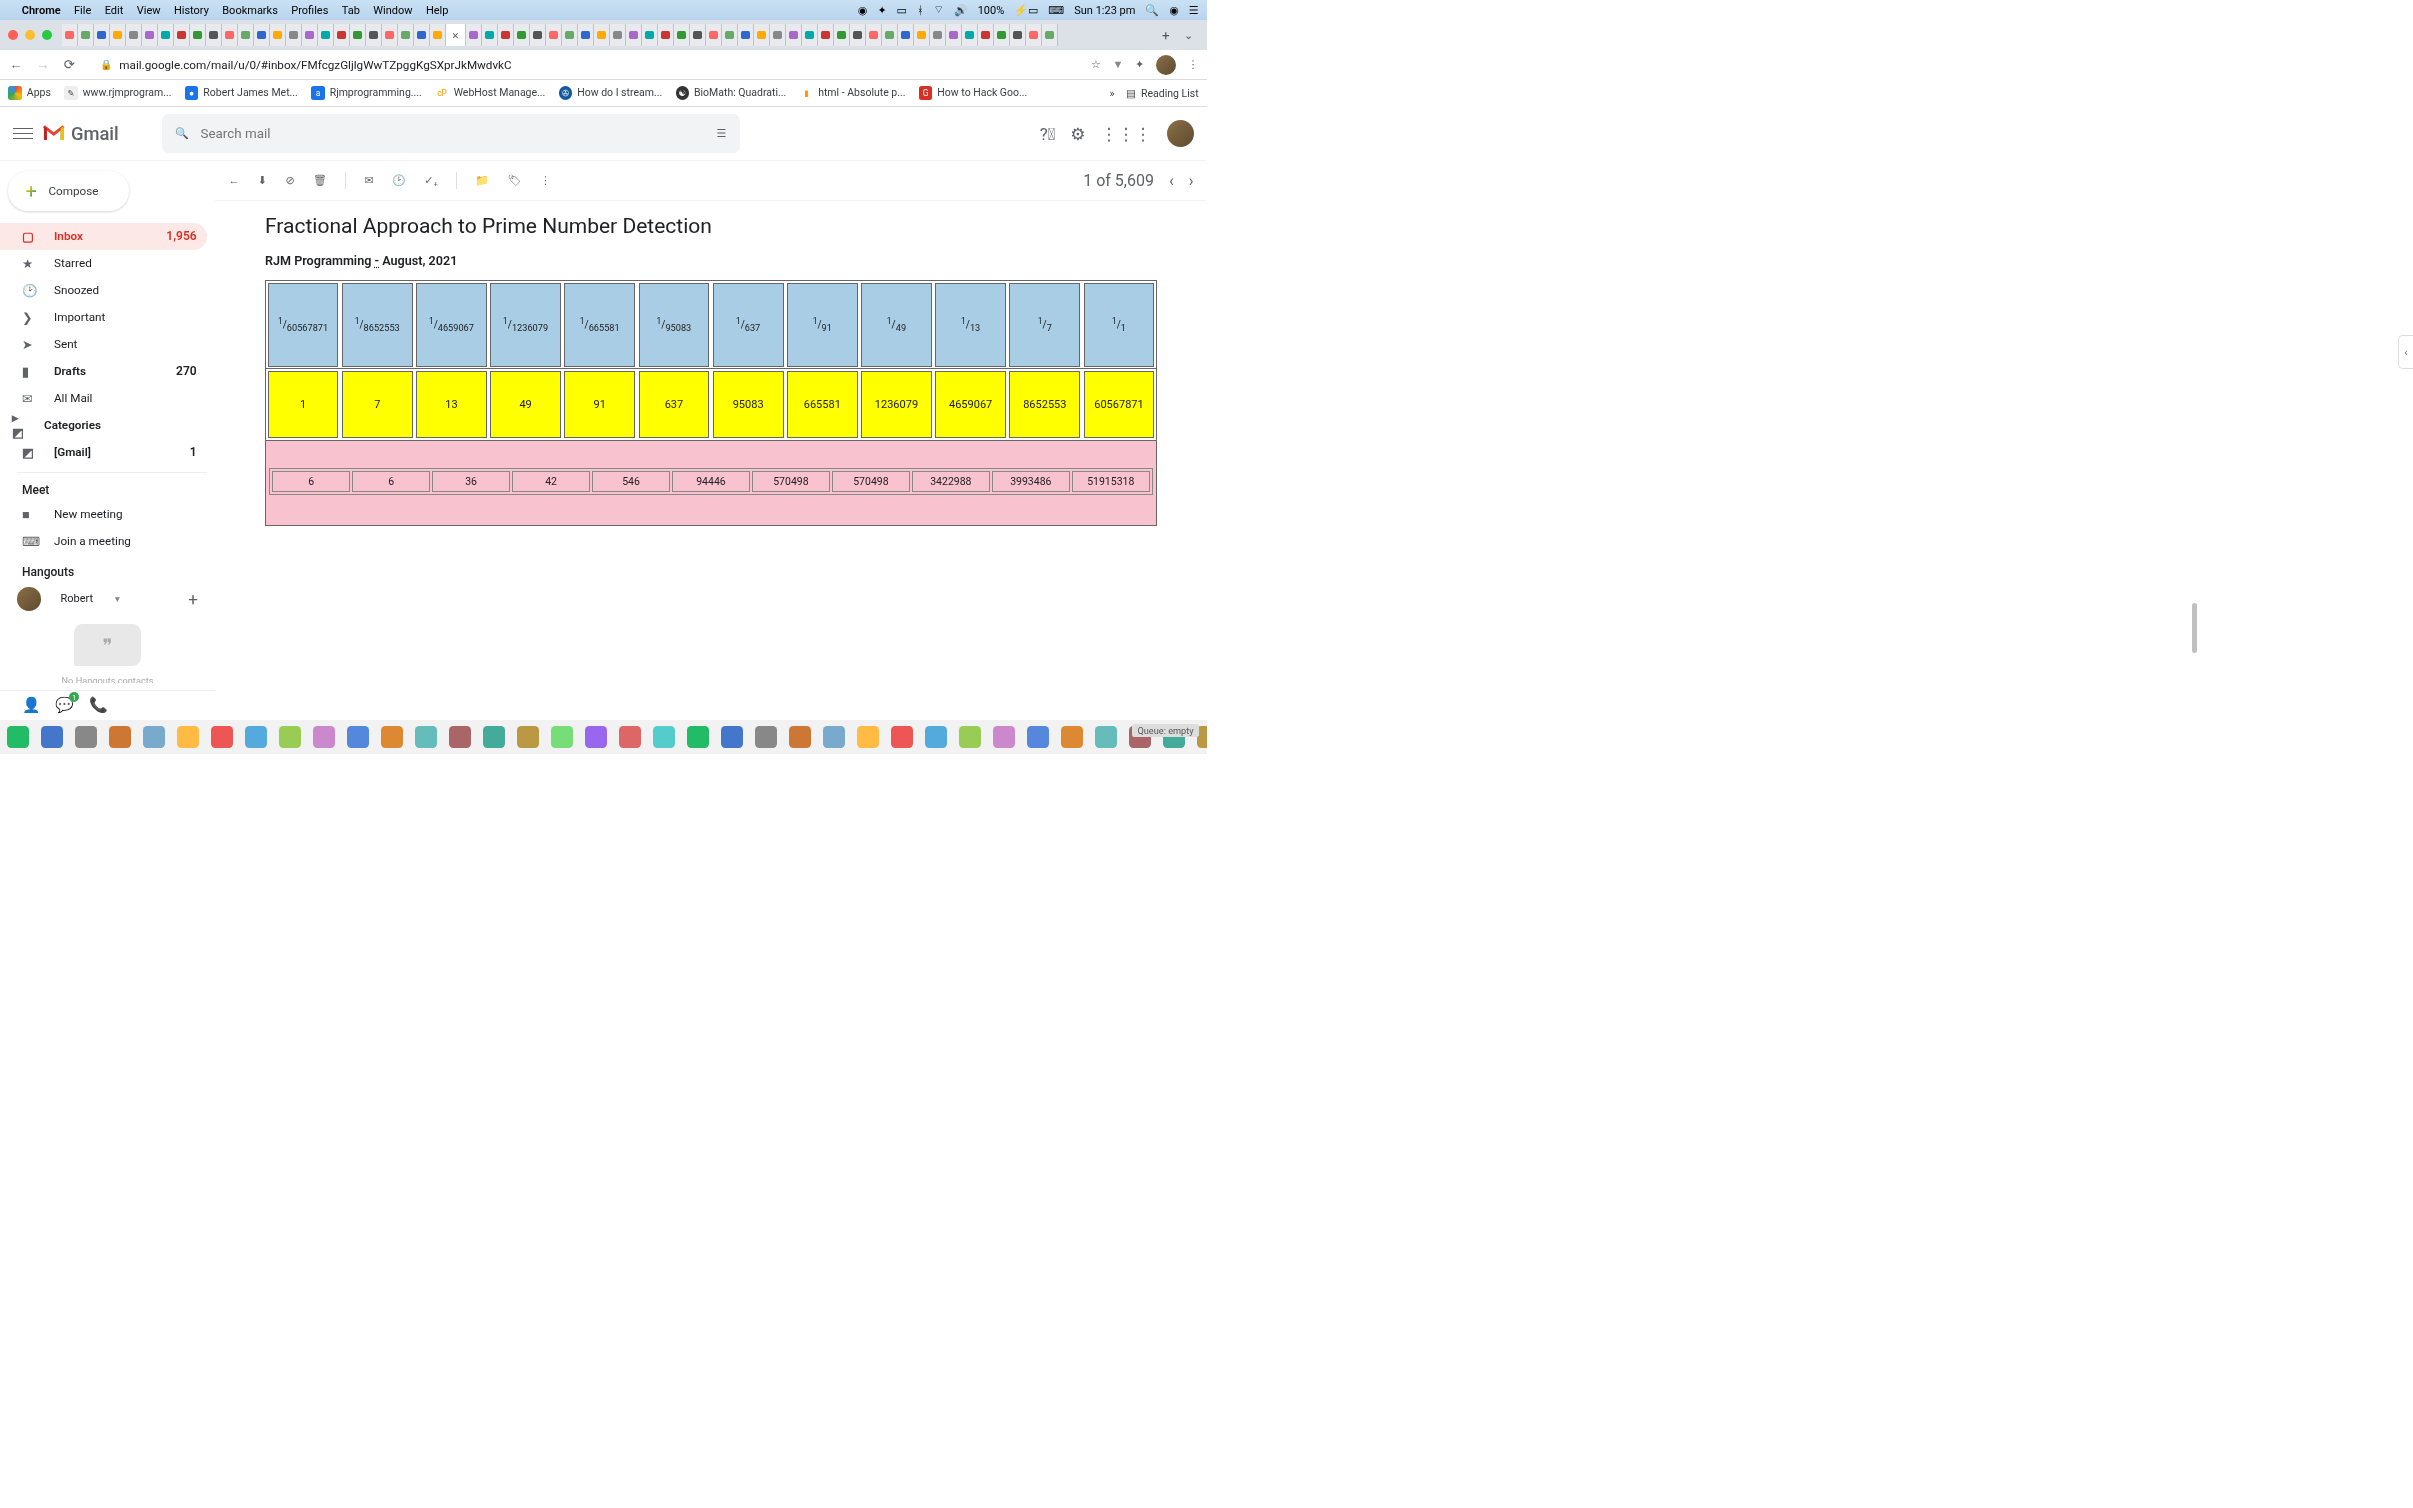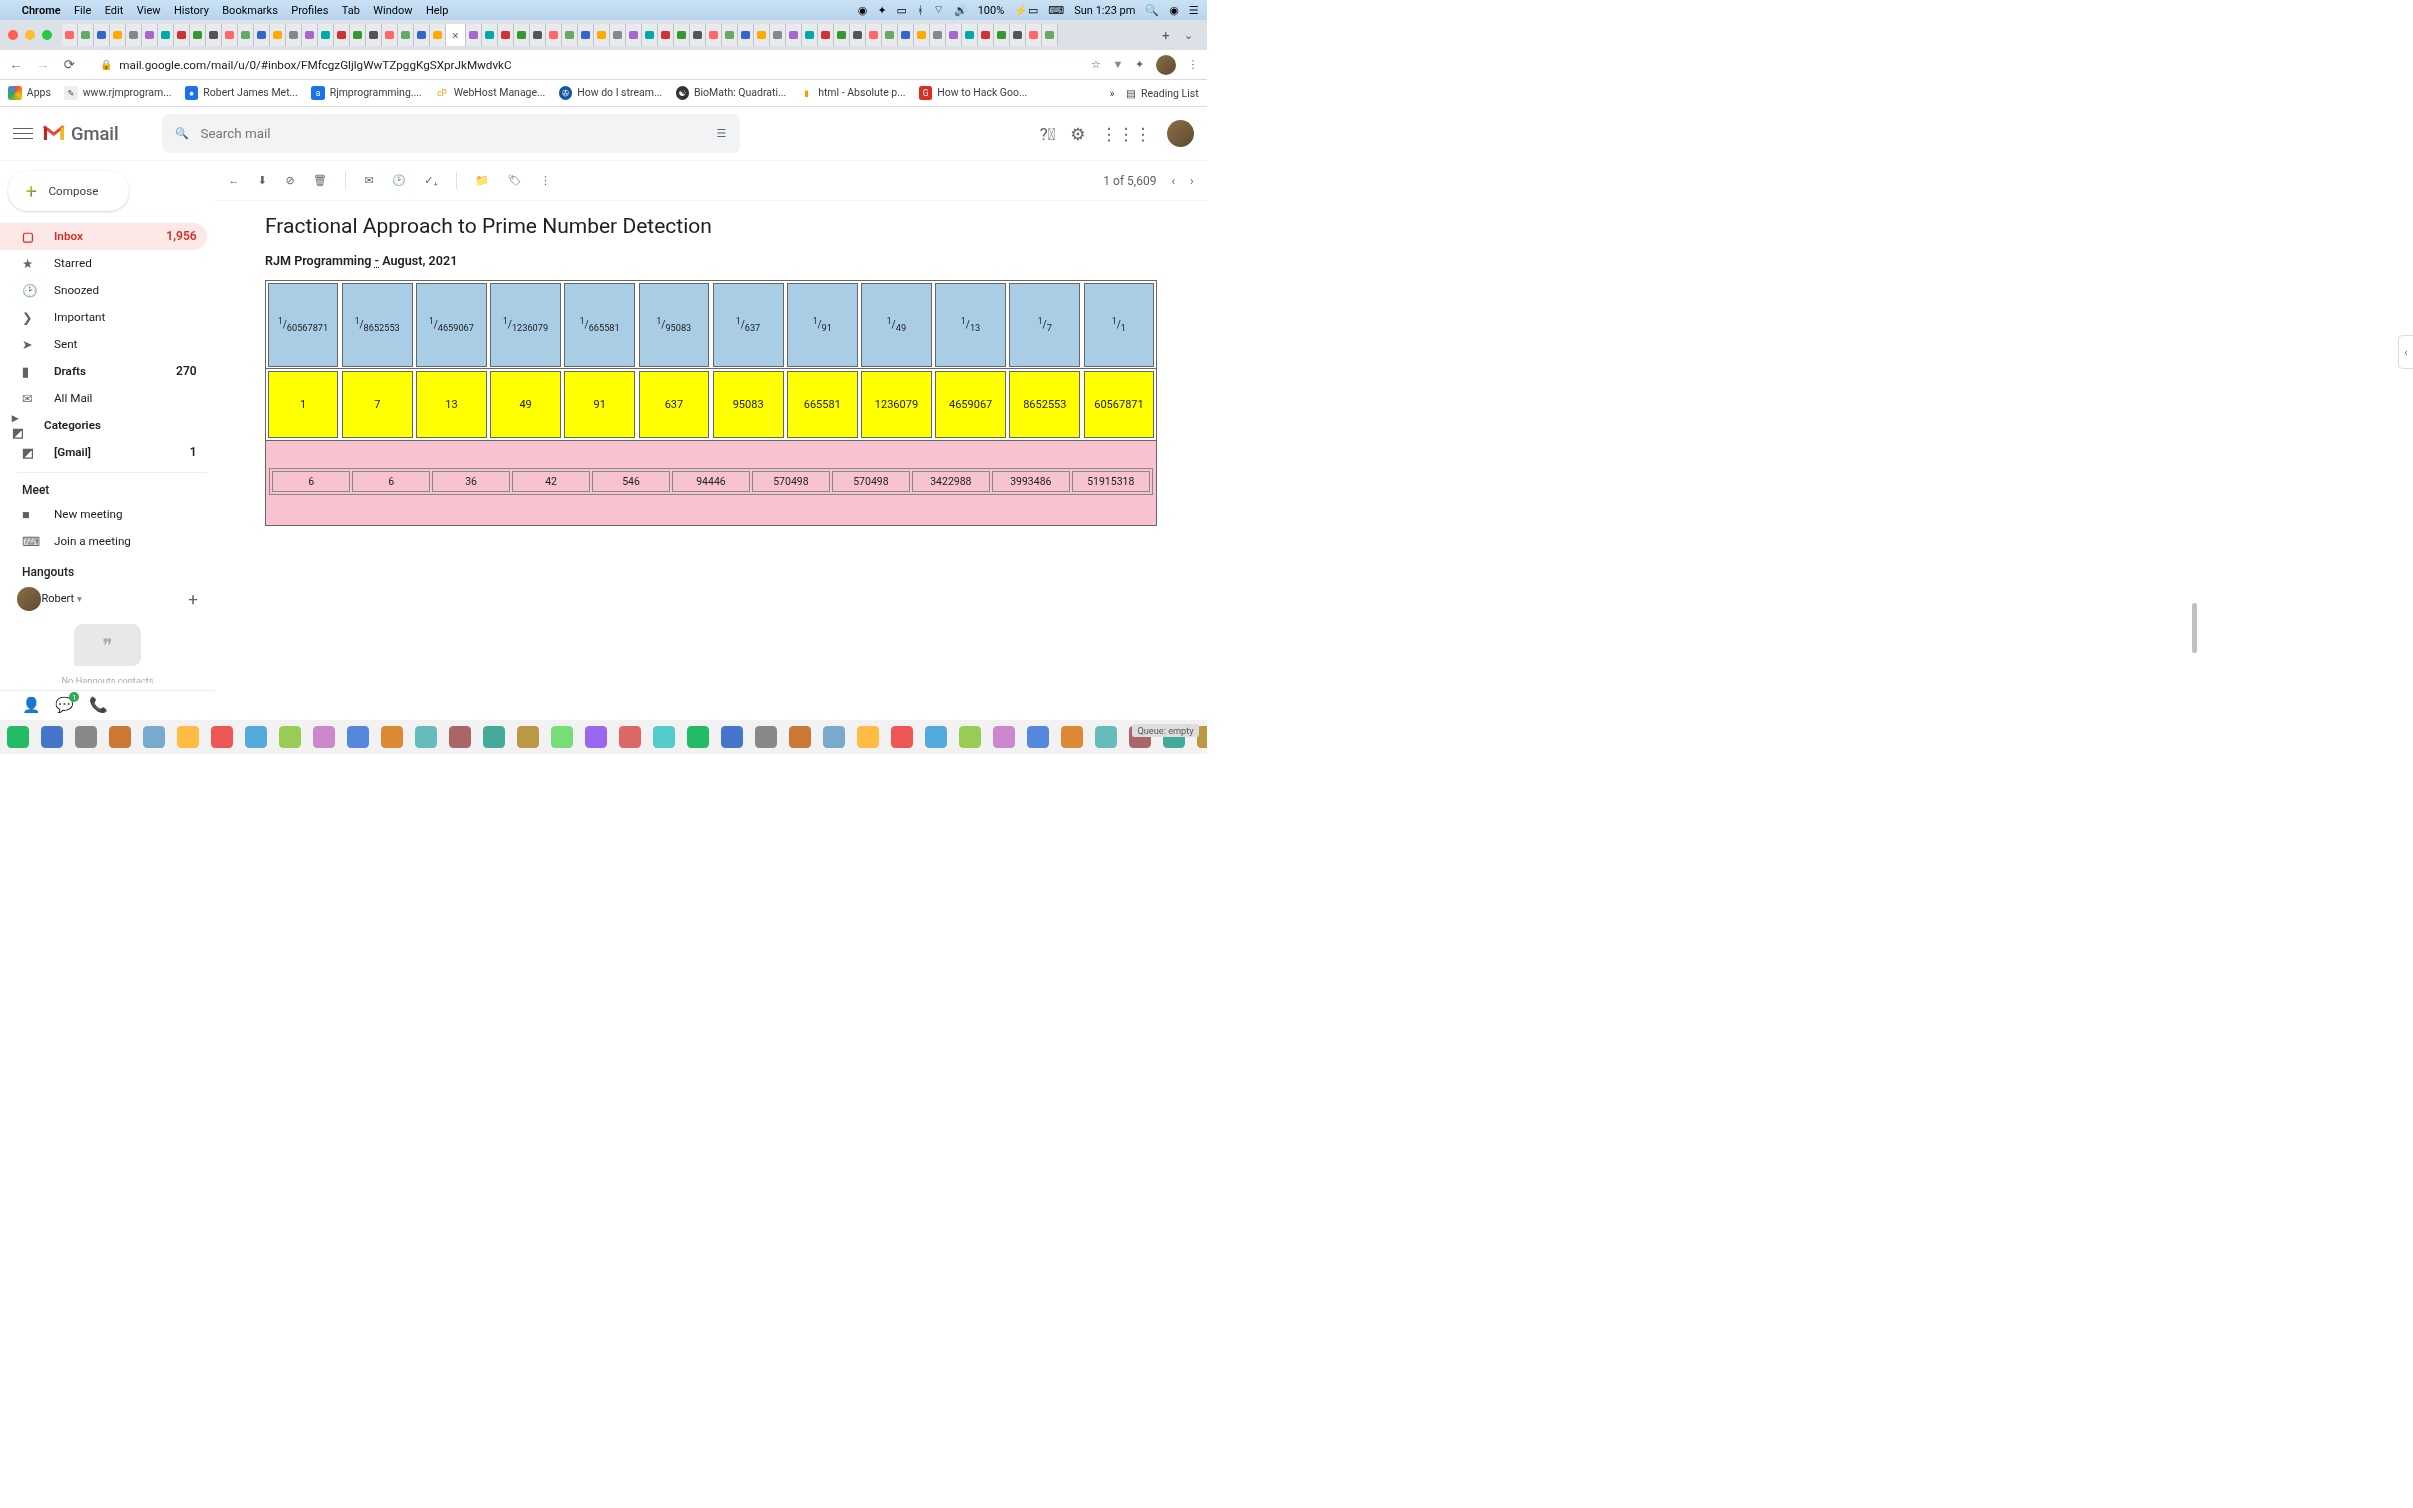--- a/index.html
+++ b/index.html
@@ -58,33 +58,33 @@
 .gmail-body { display: flex; height: calc(100% - 20px - 30px - 30px - 27px - 54px - 34px); }
 .sidebar { width: 215px; padding: 6.7px 0; overflow-y: auto; }
 .compose-btn { margin: 3.4px 8.4px 11.7px; height: 40px; width: 121px; border-radius: 20px; box-shadow: 0 0.8px 2.5px rgba(0,0,0,0.2); display: flex; align-items: center; gap: 11.7px; padding: 0 17px; font-size: 11.7px; color: #3c4043; background: #fff; }
 .compose-plus { font-size: 20px; background: linear-gradient(135deg,#d93025 0%,#fbbc04 33%,#34a853 66%,#4285f4 100%); -webkit-background-clip: text; background-clip: text; color: transparent; font-weight: 400; }
 .side-item { height: 27px; display: flex; align-items: center; padding: 0 10px 0 22px; gap: 15px; font-size: 11.7px; color: #202124; border-radius: 0 13.4px 13.4px 0; margin-right: 8.4px; }
 .side-item.active { background: #fce8e6; color: #d93025; font-weight: 600; }
 .side-item .count { margin-left: auto; font-size: 12px; }
 .side-item .ico { width: 17px; font-size: 12.6px; color: #5f6368; }
 .side-item.active .ico { color: #d93025; }
 .side-section { padding: 10px 0 3.4px 22px; font-size: 12px; color: #202124; font-weight: 500; }
-.hangouts-row { display: flex; align-items: center; padding: 5px 17px; gap: 1px; font-size: 11px; }
+.hangouts-row { display: flex; align-items: center; padding: 5px 17px; gap: 20px; font-size: 11px; }
 .hangouts-row .av { width: 23.5px; height: 23.5px; border-radius: 50%; background: linear-gradient(135deg,#8b6f47,#5d4a2f); }
 .hangouts-row .plus { margin-left: auto; font-size: 17px; color: #5f6368; }
 .h-quote { margin: 8.4px auto; width: 67px; height: 42px; background: #e8e8e8; border-radius: 8.4px 8.4px 8.4px 1.7px; display:flex; align-items:center; justify-content:center; color:#aaa; font-size:18.4px; position:relative; }
 .h-footer { display:flex; gap:15px; padding: 5px 22px; font-size:15px; color:#5f6368; align-items:center; margin-top: 6.7px; border-top:0.8px solid #eee; }
 .h-footer .badge { position:relative; }
 .h-footer .badge::after { content:"1"; position:absolute; top:-3.4px; right:-5px; background:#34a853; color:#fff; font-size:7.5px; border-radius:50%; width:10px; height:10px; display:flex; align-items:center; justify-content:center; }
 
 
 .mail-pane { flex: 1; display: flex; flex-direction: column; border-left: 0; overflow: hidden; }
 .mail-toolbar { height: 40px; display: flex; align-items: center; padding: 0 13.4px; gap: 18.4px; color: #5f6368; border-bottom: 0.8px solid #f1f3f4; }
 .mail-toolbar .sep { width: 0.8px; height: 17px; background: #e0e0e0; }
-.mail-toolbar .paging { margin-left: auto; display:flex; align-items:center; gap:15px; font-size:12px; color:#5f6368; }
+.mail-toolbar .paging { margin-left: auto; display:flex; align-items:center; gap:15px; font-size:16px; color:#5f6368; }
 .mail-content { padding: 13.4px 50px 8.4px 50px; overflow-y: auto; }
 .mail-subject { font-size: 21px; font-weight: 400; color: #202124; margin-bottom: 15px; }
 .mail-subtitle { font-size: 12.6px; font-weight: 600; margin-bottom: 11.7px; }
 
 
 .prime-wrap { border: 1.7px solid #666; }
 .prime-green { background: #7fe87f; text-align: center; padding: 27px 8.4px; font-size: 11.3px; border-bottom: 1.7px solid #666; }
 .prime-green .num { text-decoration: underline; }
 .prime-row { display: flex; border-bottom: 1.7px solid #666; }
 .prime-cell { flex: 1; border: 1.7px solid #666; margin: 1.7px; display:flex; align-items:center; justify-content:center; height: 84px; font-size: 10px; }

